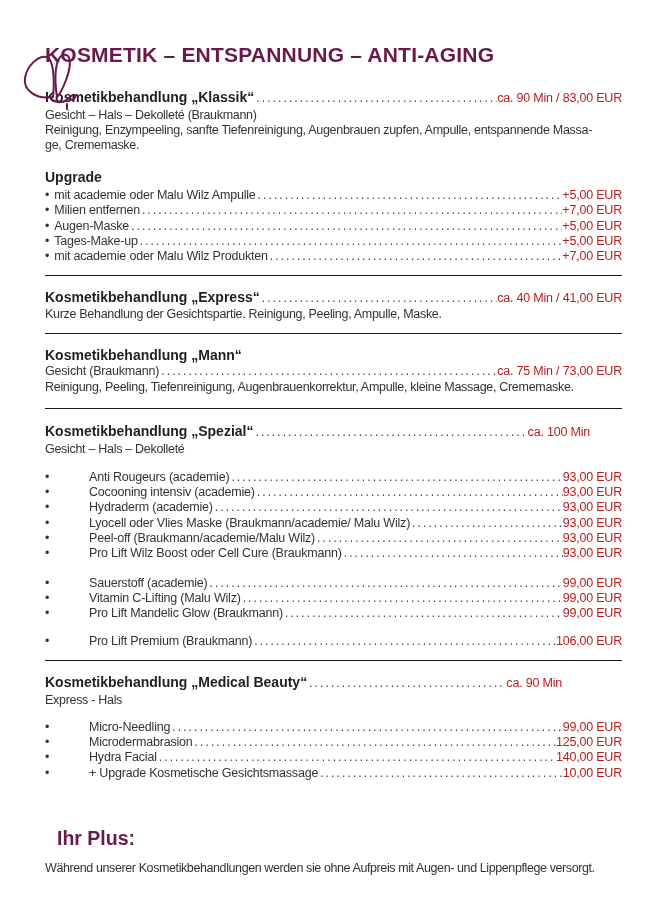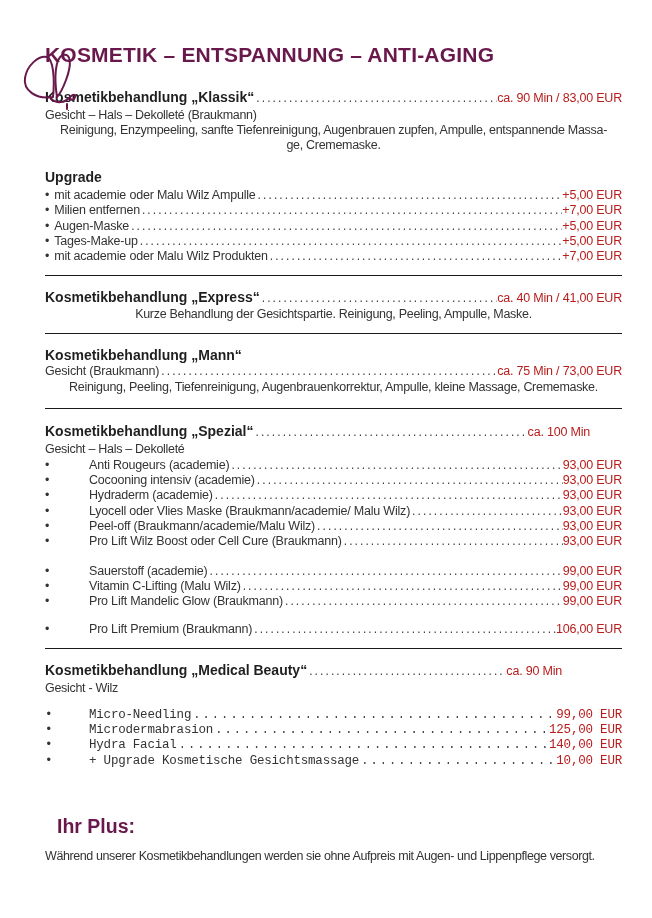--- a/index.html
+++ b/index.html
@@ -10,42 +10,42 @@
   section{display:block;}
   .row{display:flex;align-items:baseline;font-size:12.5px;line-height:15.3px;letter-spacing:-0.2px;}
   .hname{font-size:14px;font-weight:bold;color:#1f1f1f;letter-spacing:0;white-space:nowrap;}
   .hrow{line-height:17px;}
   .dots{flex:1;overflow:hidden;white-space:nowrap;color:#3c3c3c;padding:0 2px;}
   .dots::after{content:"..........................................................................................................................................................................................................................................";letter-spacing:2.1px;font-size:12px;}
   .price{white-space:nowrap;color:#b91c1c;}
   .price.short{margin-right:32px;}
   .price.short2{margin-right:60px;}
   .sub,.desc{font-size:12.5px;line-height:15px;letter-spacing:-0.3px;color:#333;}
-  .desc{white-space:nowrap;text-align:center;}
+  .desc{white-space:nowrap;}
   .li .bullet::before{content:"\2022";}
   .li .bullet{margin-right:5px;}
   .li.deep .bullet{width:44px;flex:0 0 44px;margin-right:0;}
   .rule{border-top:1.7px solid #1b1b1b;height:0;}
   .sec-klassik{margin-top:21px;}
   .sub{margin-top:1px;}
   .sec-upgrade{margin-top:16px;}
   .sec-upgrade .hname{display:block;line-height:17px;margin-bottom:2px;}
   .rule-1{margin-top:11px;}
   .sec-express{margin-top:13px;}
   .rule-2{margin-top:11px;}
   .sec-mann{margin-top:13px;}
   .rule-3{margin-top:13px;}
   .sec-spezial{margin-top:14px;}
-  .group-1{margin-top:1px;}
+  .group-1{margin-top:13px;}
   .group-2{margin-top:21px;}
   .group-3{margin-top:14px;}
   .group-4{margin-top:13px;}
   .rule-4{margin-top:10px;}
   .sec-medical{margin-top:13px;}
-  .sec-medical .items{margin-top:12px;font-family:Liberation Mono, monospace;}
+  .sec-medical .items{margin-top:12px;}
   .footer{margin-top:46px;}
   .footer-title{margin:12px;font-size:19.5px;line-height:22px;font-weight:bold;color:#69184C;}
   .footer-text{margin:2px 0 0 0;font-size:12.5px;line-height:15px;letter-spacing:-0.4px;white-space:nowrap;color:#333;}
 </style>
 </head>
 <body>
 
 <div class="page">
 
   <svg class="logo" width="62" height="64" viewBox="0 0 62 64">
@@ -212,21 +212,21 @@
   </section>
 
   <div class="rule rule-4"></div>
 
   <section class="sec-medical">
     <div class="row hrow">
       <span class="hname">Kosmetikbehandlung „Medical Beauty“</span>
       <span class="dots"></span>
       <span class="price short2">ca. 90 Min</span>
     </div>
-    <div class="sub">Gesicht - Wilz</div>
+    <div class="sub">Express - Hals</div>
 
     <div class="items">
       <div class="row li deep">
           <span class="bullet"></span>
           <span>Micro-Needling</span>
           <span class="dots"></span>
           <span class="price">99,00 EUR</span>
         </div>
       <div class="row li deep">
           <span class="bullet"></span>

